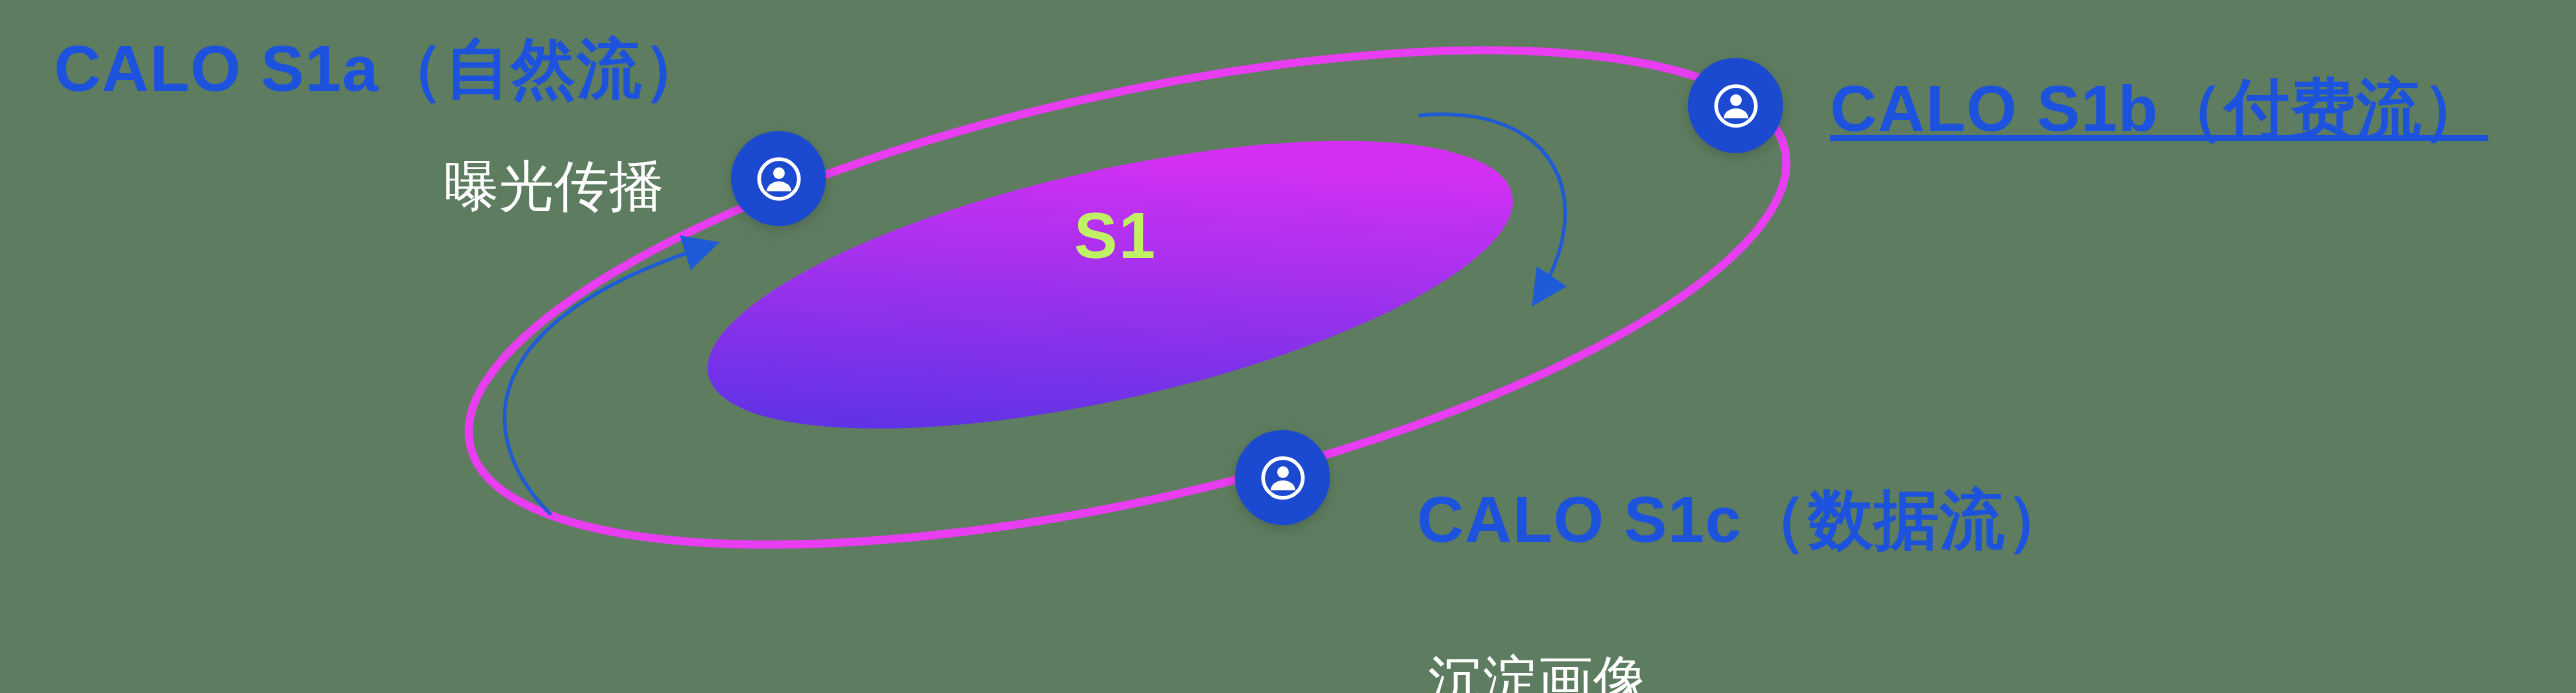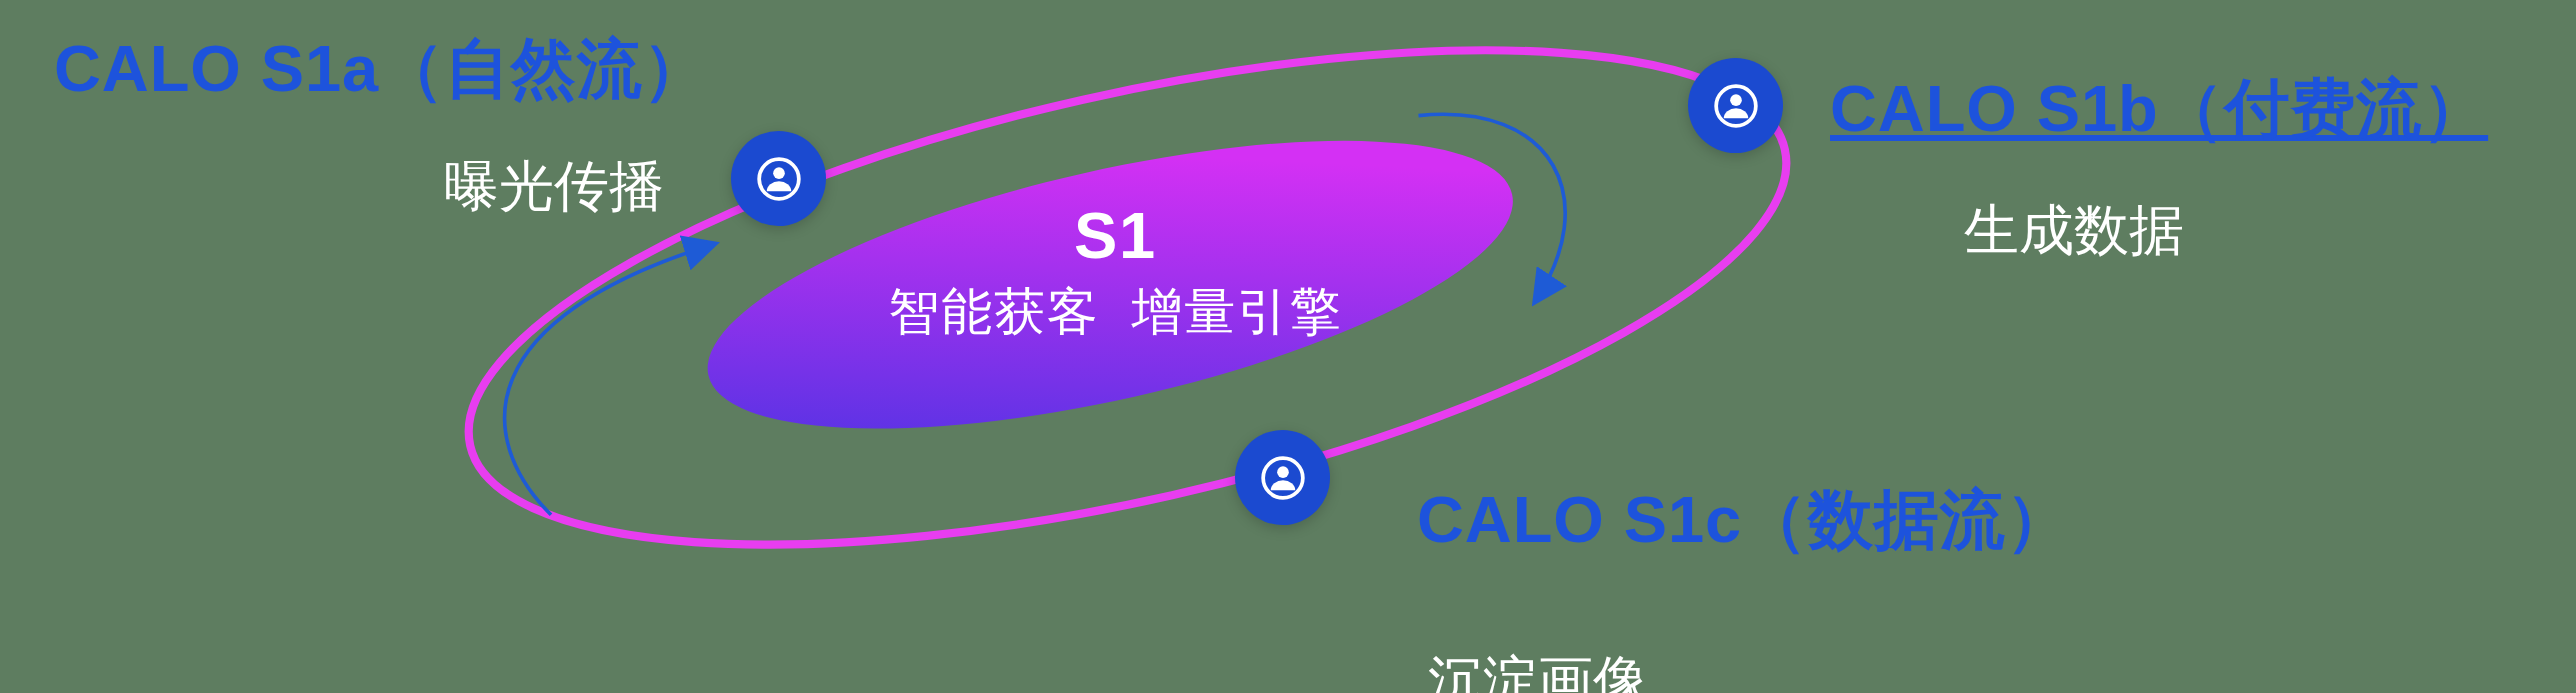--- a/index.html
+++ b/index.html
@@ -21,22 +21,22 @@
     position:absolute; font-size:65px; font-weight:600; letter-spacing:0.9px;
     white-space:nowrap; line-height:1.1;
   }
   .sub {
     position:absolute; font-size:55px; font-weight:500; color:#ffffff;
     white-space:nowrap; line-height:1.1;
   }
 
   .core-text {
     position:absolute; left:747px; top:198px; width:737px;
-    display:flex; flex-direction:column; align-items:center; gap:5px;
-    color:#ffffff; text-align:center; pointer-events:none;
+    display:flex; flex-direction:column; align-items:center; gap:20px;
+    color:#bef264; text-align:center; pointer-events:none;
   }
   .core-title { font-size:65px; font-weight:600; letter-spacing:1.8px; }
   .core-sub   { font-size:51px; font-weight:500; white-space:pre; letter-spacing:1.8px; }
 
   #node-s1a { left:731px;  top:131px; }
   #node-s1b { left:1688px; top:58px;  }
   #node-s1c { left:1235px; top:430px; }
 
   #label-s1a { left:54px;   top:33px;  }
   #sub-s1a   { left:444px;  top:156px; }
@@ -65,21 +65,20 @@
 
     <ellipse cx="1221" cy="313" rx="453" ry="126" transform="rotate(-12.7 1221 313)" fill="url(#coreGrad)"></ellipse>
 
     <path d="M 606 566 C 520 480, 520 350, 786 268" fill="none" stroke-width="4" marker-end="url(#arrowHead)" stroke="#1e5bd6"></path>
 
     <path d="M 1560 127 C 1710 112, 1762 220, 1688 332" fill="none" stroke-width="4" marker-end="url(#arrowHead)" stroke="#1e5bd6"></path>
   </svg>
 
   <div class="core-text">
     <div class="core-title">S1</div>
-    <div class="core-sub">智能获客  增量引擎</div>
   </div>
 
   <div class="node" id="node-s1a" style="background: rgb(27, 74, 208);">
     <svg viewBox="0 0 48 48">
       <circle cx="24" cy="24" r="17" fill="none" stroke="#ffffff" stroke-width="3.2"></circle>
       <circle cx="24" cy="19" r="5" fill="#ffffff"></circle>
       <path d="M13.5 34.5 a10.5 8.5 0 0 1 21 0 z" fill="#ffffff"></path>
     </svg>
   </div>
 
@@ -96,19 +95,18 @@
       <circle cx="24" cy="24" r="17" fill="none" stroke="#ffffff" stroke-width="3.2"></circle>
       <circle cx="24" cy="19" r="5" fill="#ffffff"></circle>
       <path d="M13.5 34.5 a10.5 8.5 0 0 1 21 0 z" fill="#ffffff"></path>
     </svg>
   </div>
 
   <div class="title" id="label-s1a" style="color: rgb(29, 83, 220);">CALO S1a（自然流）</div>
   <div class="sub" id="sub-s1a">曝光传播</div>
 
   <div class="title" id="label-s1b" style="color: rgb(29, 83, 220); text-decoration: underline;">CALO S1b（付费流）</div>
-  <div class="sub" id="sub-s1b">生成数据</div>
 
   <div class="title" id="label-s1c" style="color: rgb(29, 83, 220);">CALO S1c（数据流）</div>
   <div class="sub" id="sub-s1c">沉淀画像</div>
 
 </div>
 
 
 </body></html>

